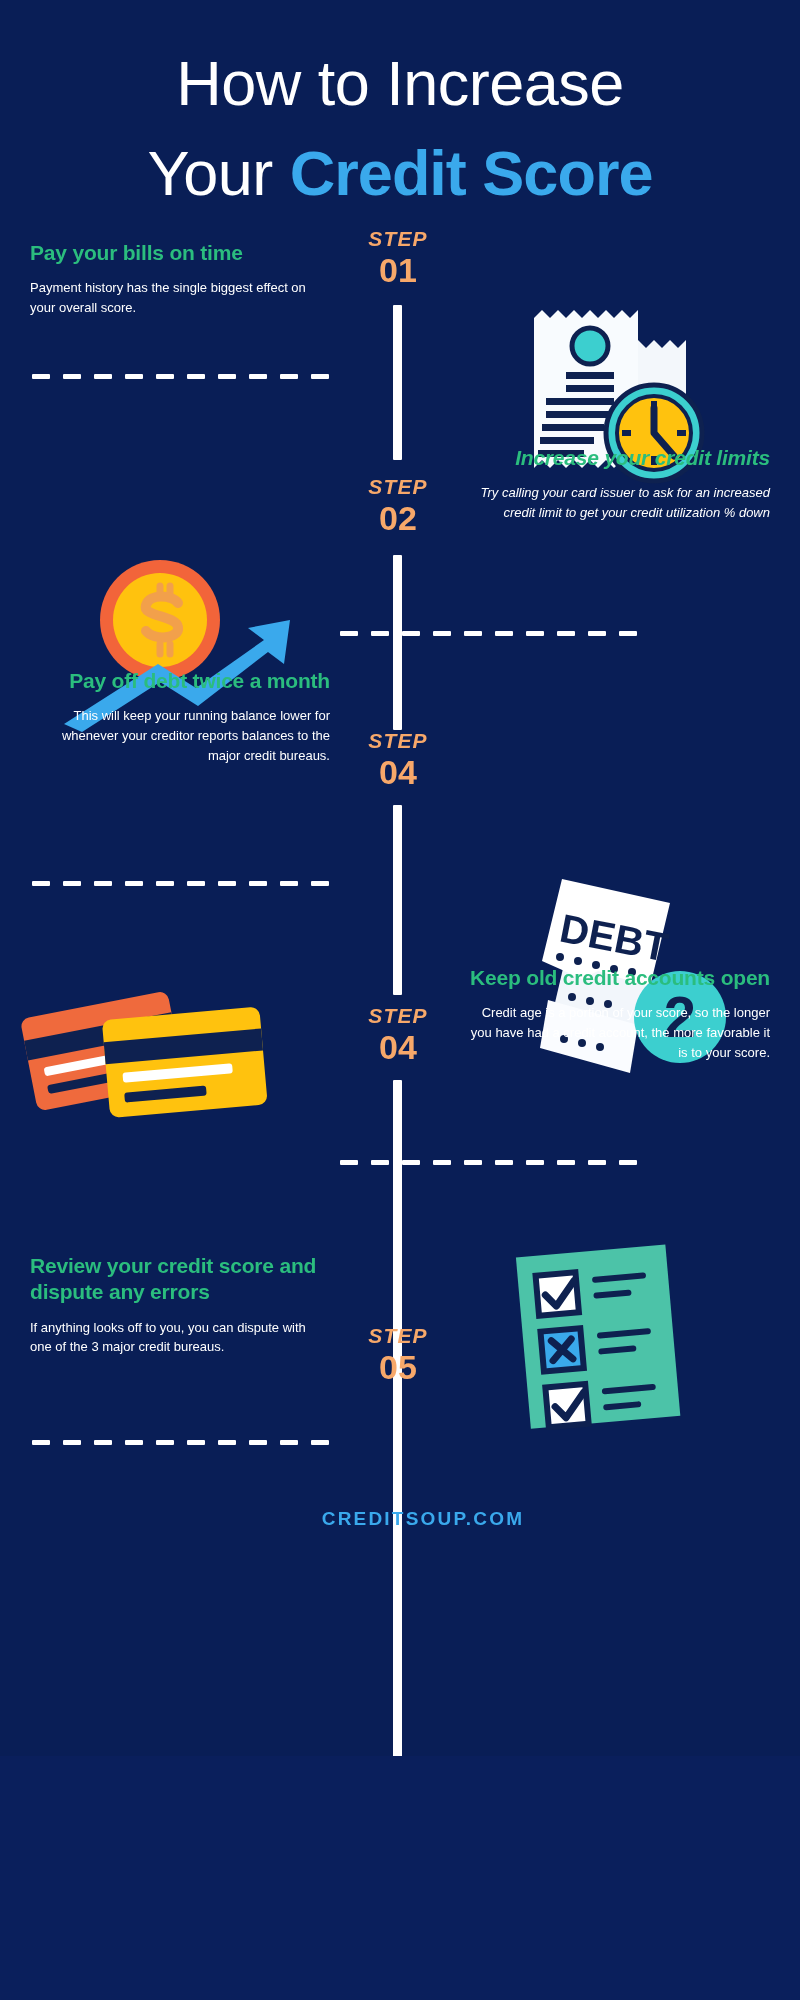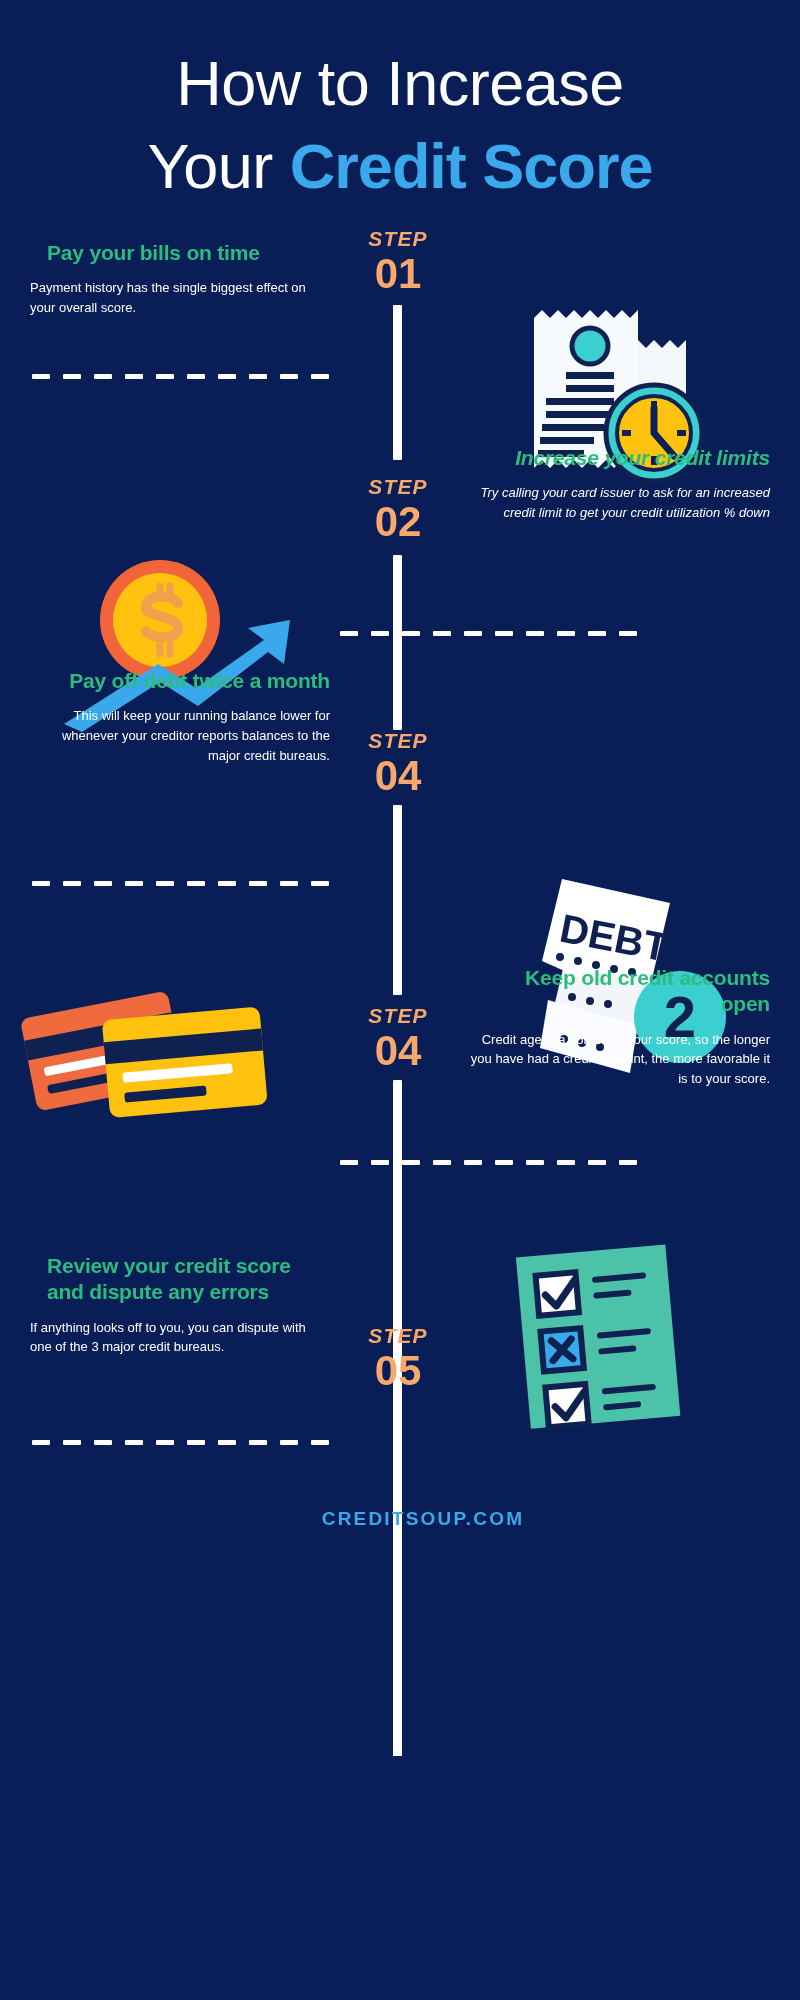--- a/index.html
+++ b/index.html
@@ -27,21 +27,21 @@
     text-align: center;
   }
   .title-line {
     font-size: 63px;
     font-weight: 400;
     color: #ffffff;
     letter-spacing: -0.5px;
     line-height: 1.18;
     white-space: nowrap;
   }
-  .title-line.two { margin-top: 9px; }
+  .title-line.two { margin-top: 16px; }
   .title-accent {
     color: #3aa9ec;
     font-weight: 700;
     letter-spacing: -1px;
   }
 
   
   .spine {
     position: absolute;
     left: 393px;
@@ -59,41 +59,41 @@
     line-height: 1;
   }
   .step-word {
     font-size: 21px;
     font-weight: 700;
     letter-spacing: 1.2px;
     display: block;
     font-style: italic;
   }
   .step-num {
-    font-size: 42px;
+    font-size: 34px;
     font-weight: 700;
     letter-spacing: 0px;
     display: block;
     margin-top: 4px;
   }
 
   
   .txt {
     position: absolute;
     width: 300px;
   }
   .txt.left  { left: 30px;  text-align: left; }
   .txt.right { left: 470px; text-align: right; }
   .head {
     color: #2bbd7e;
     font-size: 21px;
     font-weight: 700;
     line-height: 1.25;
     letter-spacing: -0.2px;
-    margin: 0 0 12px 17px;
+    margin: 0 0 12px 0;
   }
   .body-txt {
     color: #ffffff;
     font-size: 13px;
     font-weight: 400;
     line-height: 1.52;
     margin: 0;
   }
 
   

